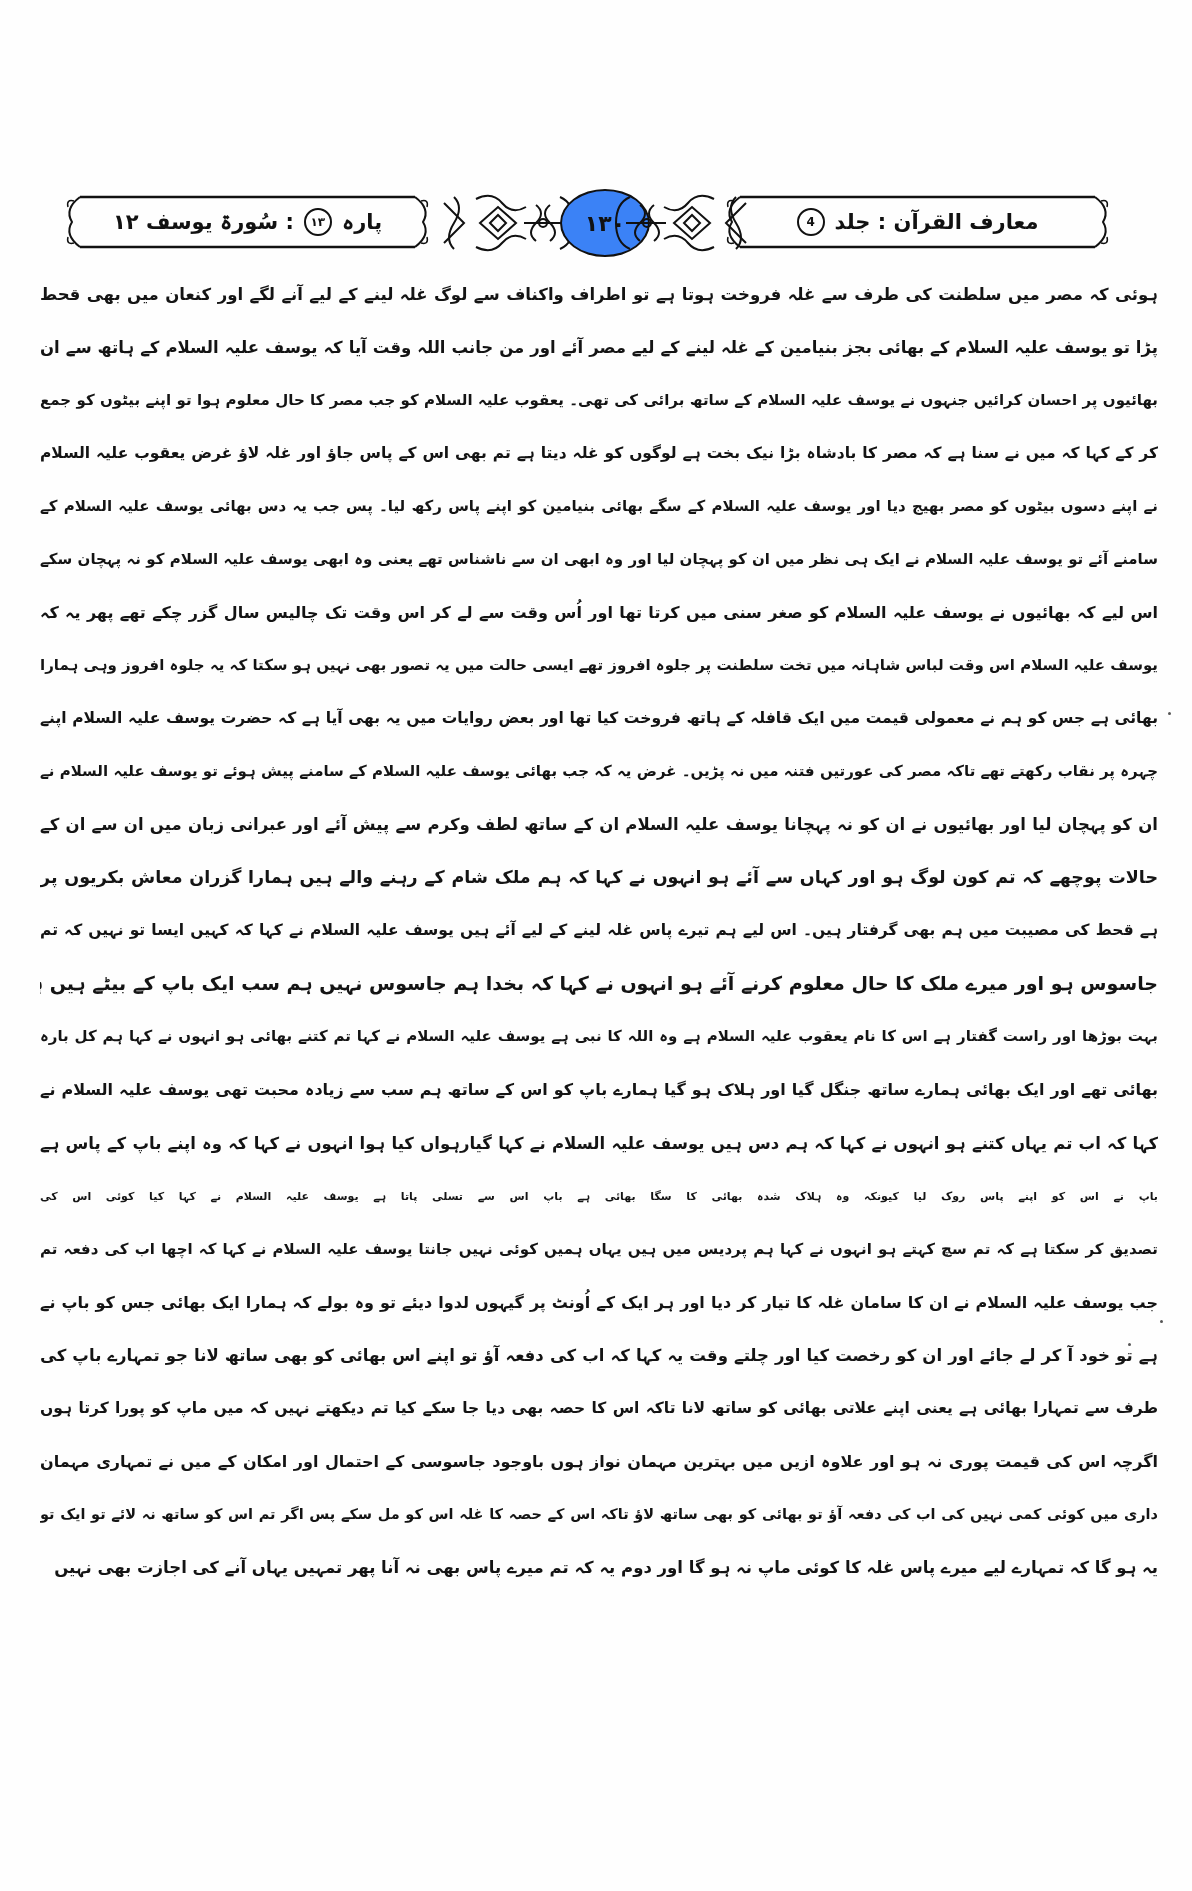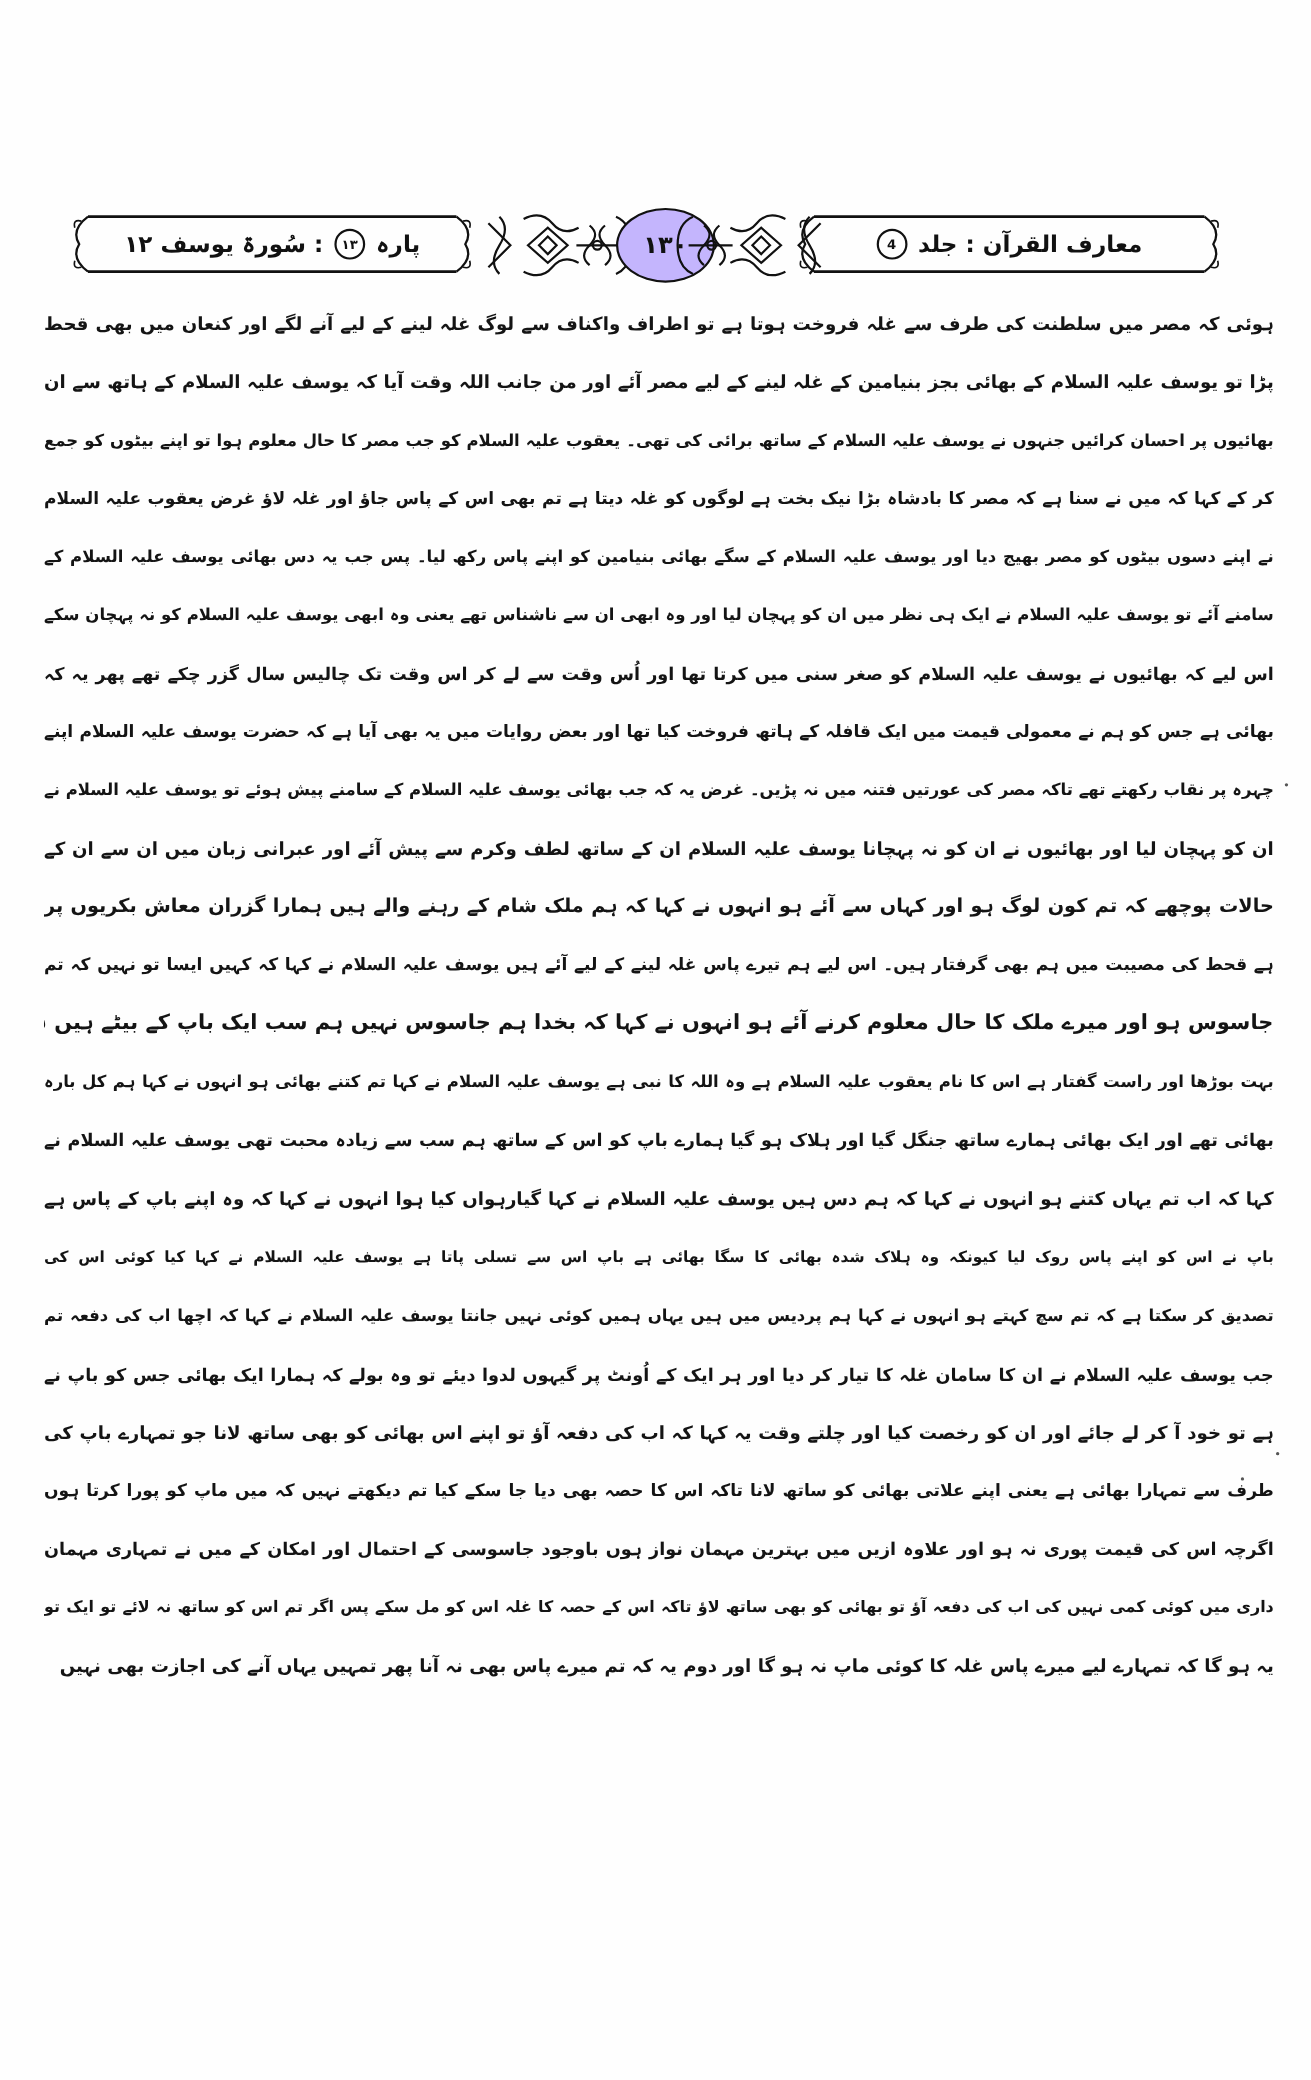--- a/index.html
+++ b/index.html
@@ -25,21 +25,21 @@
     display: inline-flex; align-items: center; justify-content: center;
     width: 24px; height: 24px; border: 2px solid #111; border-radius: 50%;
     font-size: 12px; font-weight: bold; line-height: 1;
   }
   .ornament { position: absolute; top: 0; height: 80px; }
   .ornament.left { left: 400px; width: 140px; }
   .ornament.right { left: 570px; width: 140px; }
   .ornament svg { width: 100%; height: 100%; }
   .medallion {
     position: absolute; left: 520px; top: 6px; width: 86px; height: 64px;
-    border: 2.5px solid #111; border-radius: 50%; background: #c4b5fd;
+    border: 2.5px solid #111; border-radius: 50%; background: #3b82f6;
     display: flex; align-items: center; justify-content: center;
     font-size: 22px; font-weight: bold; direction: rtl;
   }
 
   
   .body-text {
     position: absolute; left: 40px; top: 268px; width: 1118px;
     direction: rtl; text-align: justify; text-align-last: justify;
     font-family: "DejaVu Sans", sans-serif;
   }
@@ -130,30 +130,31 @@
   </div>
 
   <div class="body-text">
     <span class="line" style="height: 53.037px; line-height: 53.037px; font-size: 16.5px; display: block; width: 1118px; margin-left: 28px;">ہوئی کہ مصر میں سلطنت کی طرف سے غلہ فروخت ہوتا ہے تو اطراف واکناف سے لوگ غلہ لینے کے لیے آنے لگے اور کنعان میں بھی قحط</span>
     <span class="line" style="height: 53.037px; line-height: 53.037px; font-size: 16.5px; display: block; width: 1118px; margin-left: 16px;">پڑا تو یوسف علیہ السلام کے بھائی بجز بنیامین کے غلہ لینے کے لیے مصر آئے اور من جانب اللہ وقت آیا کہ یوسف علیہ السلام کے ہاتھ سے ان</span>
     <span class="line" style="height: 53.037px; line-height: 53.037px; font-size: 15px; display: block; width: 1118px;">بھائیوں پر احسان کرائیں جنہوں نے یوسف علیہ السلام کے ساتھ برائی کی تھی۔ یعقوب علیہ السلام کو جب مصر کا حال معلوم ہوا تو اپنے بیٹوں کو جمع</span>
     <span class="line" style="height: 53.037px; line-height: 53.037px; font-size: 15.5px; display: block; width: 1118px;">کر کے کہا کہ میں نے سنا ہے کہ مصر کا بادشاہ بڑا نیک بخت ہے لوگوں کو غلہ دیتا ہے تم بھی اس کے پاس جاؤ اور غلہ لاؤ غرض یعقوب علیہ السلام</span>
     <span class="line" style="height: 53.037px; line-height: 53.037px; font-size: 15px; display: block; width: 1118px;">نے اپنے دسوں بیٹوں کو مصر بھیج دیا اور یوسف علیہ السلام کے سگے بھائی بنیامین کو اپنے پاس رکھ لیا۔ پس جب یہ دس بھائی یوسف علیہ السلام کے</span>
     <span class="line" style="height: 53.037px; line-height: 53.037px; font-size: 15px; display: block; width: 1118px;">سامنے آئے تو یوسف علیہ السلام نے ایک ہی نظر میں ان کو پہچان لیا اور وہ ابھی ان سے ناشناس تھے یعنی وہ ابھی یوسف علیہ السلام کو نہ پہچان سکے</span>
     <span class="line" style="height: 53.037px; line-height: 53.037px; font-size: 16px; display: block; width: 1118px;">اس لیے کہ بھائیوں نے یوسف علیہ السلام کو صغر سنی میں کرتا تھا اور اُس وقت سے لے کر اس وقت تک چالیس سال گزر چکے تھے پھر یہ کہ</span>
+    <span class="line" style="height: 53.037px; line-height: 53.037px; font-size: 15px; display: block; width: 1118px;">یوسف علیہ السلام اس وقت لباس شاہانہ میں تخت سلطنت پر جلوہ افروز تھے ایسی حالت میں یہ تصور بھی نہیں ہو سکتا کہ یہ جلوہ افروز وہی ہمارا</span>
     <span class="line" style="height: 53.037px; line-height: 53.037px; font-size: 15.5px; display: block; width: 1118px;">بھائی ہے جس کو ہم نے معمولی قیمت میں ایک قافلہ کے ہاتھ فروخت کیا تھا اور بعض روایات میں یہ بھی آیا ہے کہ حضرت یوسف علیہ السلام اپنے</span>
     <span class="line" style="height: 53.037px; line-height: 53.037px; font-size: 15px; display: block; width: 1118px;">چہرہ پر نقاب رکھتے تھے تاکہ مصر کی عورتیں فتنہ میں نہ پڑیں۔ غرض یہ کہ جب بھائی یوسف علیہ السلام کے سامنے پیش ہوئے تو یوسف علیہ السلام نے</span>
     <span class="line" style="height: 53.037px; line-height: 53.037px; font-size: 16.5px; display: block; width: 1118px;">ان کو پہچان لیا اور بھائیوں نے ان کو نہ پہچانا یوسف علیہ السلام ان کے ساتھ لطف وکرم سے پیش آئے اور عبرانی زبان میں ان سے ان کے</span>
     <span class="line" style="height: 53.037px; line-height: 53.037px; font-size: 17.5px; display: block; width: 1118px;">حالات پوچھے کہ تم کون لوگ ہو اور کہاں سے آئے ہو انہوں نے کہا کہ ہم ملک شام کے رہنے والے ہیں ہمارا گزران معاش بکریوں پر</span>
     <span class="line" style="height: 53.037px; line-height: 53.037px; font-size: 15.5px; display: block; width: 1118px;">ہے قحط کی مصیبت میں ہم بھی گرفتار ہیں۔ اس لیے ہم تیرے پاس غلہ لینے کے لیے آئے ہیں یوسف علیہ السلام نے کہا کہ کہیں ایسا تو نہیں کہ تم</span>
     <span class="line" style="height: 53.037px; line-height: 53.037px; font-size: 19px; display: block; width: 1118px;">جاسوس ہو اور میرے ملک کا حال معلوم کرنے آئے ہو انہوں نے کہا کہ بخدا ہم جاسوس نہیں ہم سب ایک باپ کے بیٹے ہیں ہمارا باپ</span>
     <span class="line" style="height: 53.037px; line-height: 53.037px; font-size: 15px; display: block; width: 1118px;">بہت بوڑھا اور راست گفتار ہے اس کا نام یعقوب علیہ السلام ہے وہ اللہ کا نبی ہے یوسف علیہ السلام نے کہا تم کتنے بھائی ہو انہوں نے کہا ہم کل بارہ</span>
     <span class="line" style="height: 53.037px; line-height: 53.037px; font-size: 16px; display: block; width: 1118px;">بھائی تھے اور ایک بھائی ہمارے ساتھ جنگل گیا اور ہلاک ہو گیا ہمارے باپ کو اس کے ساتھ ہم سب سے زیادہ محبت تھی یوسف علیہ السلام نے</span>
     <span class="line" style="height: 53.037px; line-height: 53.037px; font-size: 16.5px; display: block; width: 1118px;">کہا کہ اب تم یہاں کتنے ہو انہوں نے کہا کہ ہم دس ہیں یوسف علیہ السلام نے کہا گیارہواں کیا ہوا انہوں نے کہا کہ وہ اپنے باپ کے پاس ہے</span>
-    <span class="line" style="height: 53.037px; line-height: 53.037px; font-size: 14px; display: block; width: 1118px; margin-left: 37px;">باپ نے اس کو اپنے پاس روک لیا کیونکہ وہ ہلاک شدہ بھائی کا سگا بھائی ہے باپ اس سے تسلی پاتا ہے یوسف علیہ السلام نے کہا کیا کوئی اس کی</span>
+    <span class="line" style="height: 53.037px; line-height: 53.037px; font-size: 11px; display: block; width: 1118px; margin-left: 37px;">باپ نے اس کو اپنے پاس روک لیا کیونکہ وہ ہلاک شدہ بھائی کا سگا بھائی ہے باپ اس سے تسلی پاتا ہے یوسف علیہ السلام نے کہا کیا کوئی اس کی</span>
     <span class="line" style="height: 53.037px; line-height: 53.037px; font-size: 15px; display: block; width: 1118px;">تصدیق کر سکتا ہے کہ تم سچ کہتے ہو انہوں نے کہا ہم پردیس میں ہیں یہاں ہمیں کوئی نہیں جانتا یوسف علیہ السلام نے کہا کہ اچھا اب کی دفعہ تم</span>
     <span class="line" style="height: 53.037px; line-height: 53.037px; font-size: 16px; display: block; width: 1118px;">جب یوسف علیہ السلام نے ان کا سامان غلہ کا تیار کر دیا اور ہر ایک کے اُونٹ پر گیہوں لدوا دیئے تو وہ بولے کہ ہمارا ایک بھائی جس کو باپ نے</span>
     <span class="line" style="height: 53.037px; line-height: 53.037px; font-size: 16.5px; display: block; width: 1118px;">ہے تو خود آ کر لے جائے اور ان کو رخصت کیا اور چلتے وقت یہ کہا کہ اب کی دفعہ آؤ تو اپنے اس بھائی کو بھی ساتھ لانا جو تمہارے باپ کی</span>
     <span class="line" style="height: 53.037px; line-height: 53.037px; font-size: 15.5px; display: block; width: 1118px;">طرف سے تمہارا بھائی ہے یعنی اپنے علاتی بھائی کو ساتھ لانا تاکہ اس کا حصہ بھی دیا جا سکے کیا تم دیکھتے نہیں کہ میں ماپ کو پورا کرتا ہوں</span>
     <span class="line" style="height: 53.037px; line-height: 53.037px; font-size: 16px; display: block; width: 1118px;">اگرچہ اس کی قیمت پوری نہ ہو اور علاوہ ازیں میں بہترین مہمان نواز ہوں باوجود جاسوسی کے احتمال اور امکان کے میں نے تمہاری مہمان</span>
     <span class="line" style="height: 53.037px; line-height: 53.037px; font-size: 14.5px; display: block; width: 1118px;">داری میں کوئی کمی نہیں کی اب کی دفعہ آؤ تو بھائی کو بھی ساتھ لاؤ تاکہ اس کے حصہ کا غلہ اس کو مل سکے پس اگر تم اس کو ساتھ نہ لائے تو ایک تو</span>
     <span class="line last" style="height: 53.037px; line-height: 53.037px; font-size: 16.5px; display: block; width: 1118px;">یہ ہو گا کہ تمہارے لیے میرے پاس غلہ کا کوئی ماپ نہ ہو گا اور دوم یہ کہ تم میرے پاس بھی نہ آنا پھر تمہیں یہاں آنے کی اجازت بھی نہیں</span>
   </div>
 
   <span class="speck" style="left:1168px; top:712px;"></span>

